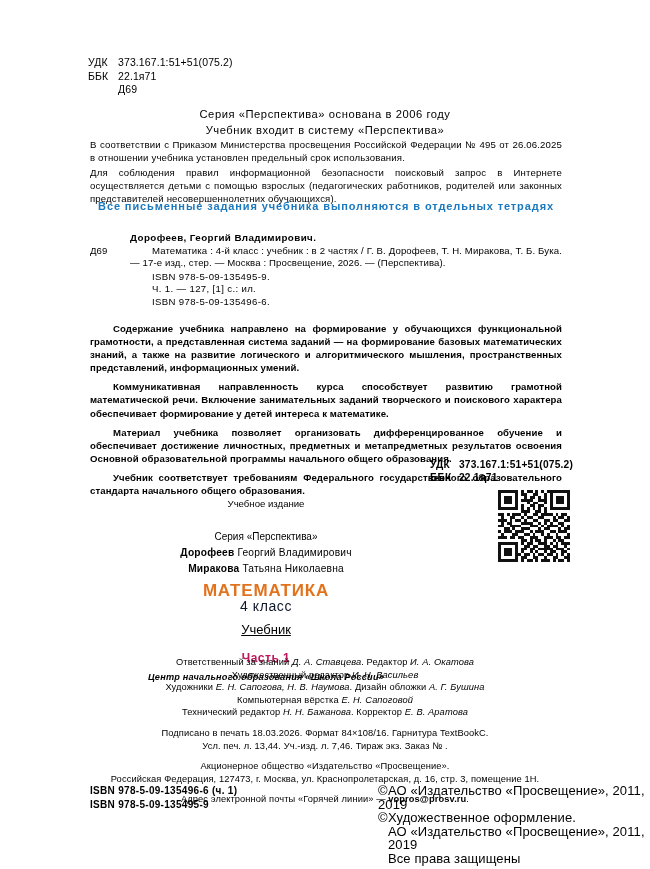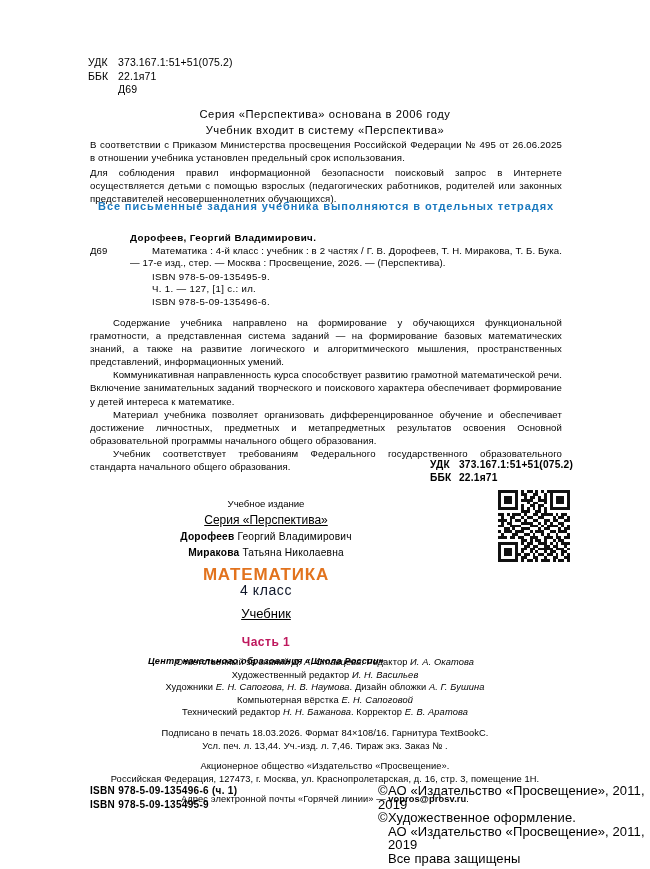--- a/index.html
+++ b/index.html
@@ -107,23 +107,24 @@
 
   
   #annotation {
     left: 90px; top: 316px;
     width: 472px;
     font-size: 9.6px;
     line-height: 13.1px;
     letter-spacing: 0.1px;
   }
   #annotation p {
-    margin: 0 0 0 0;
+    margin: 6px 0 0 0;
     text-align: justify;
     text-indent: 23px;
+    font-weight: bold;
   }
 
   
   #udk-repeat {
     left: 430px; top: 458px;
     font-size: 10.2px;
     font-weight: bold;
     line-height: 13px;
     letter-spacing: 0.2px;
   }
@@ -131,21 +132,21 @@
 
   
   #imprint {
     left: 66px; top: 497px;
     width: 400px;
     text-align: center;
     font-size: 9.6px;
     line-height: 13px;
   }
   #imprint .edu-ed { font-size: 9.6px; }
-  #imprint .series-line { margin-top: 4px; font-size: 12px; text-decoration: underline; }
+  #imprint .series-line { margin-top: 20px; font-size: 10px; }
   #imprint .author-line { margin-top: 3px; font-size: 10.2px; letter-spacing: 0.2px;}
   #imprint .author-line .sn { font-weight: bold; }
   #title-main {
     margin-top: 9px;
     font-size: 17px;
     font-weight: bold;
     color: #e2731e;
     letter-spacing: 0.8px;
   }
   #title-grade {

